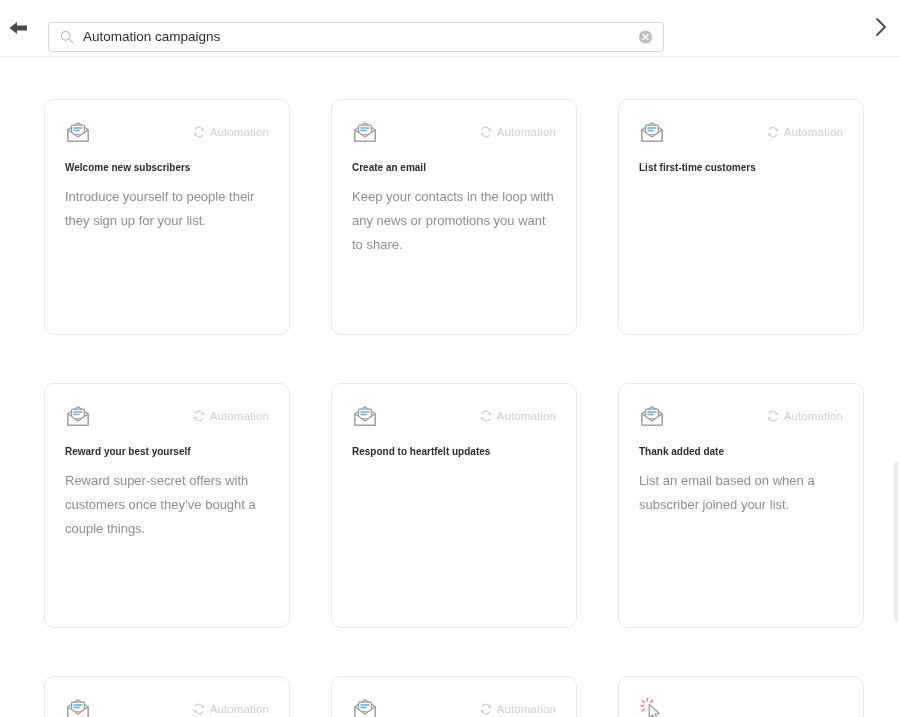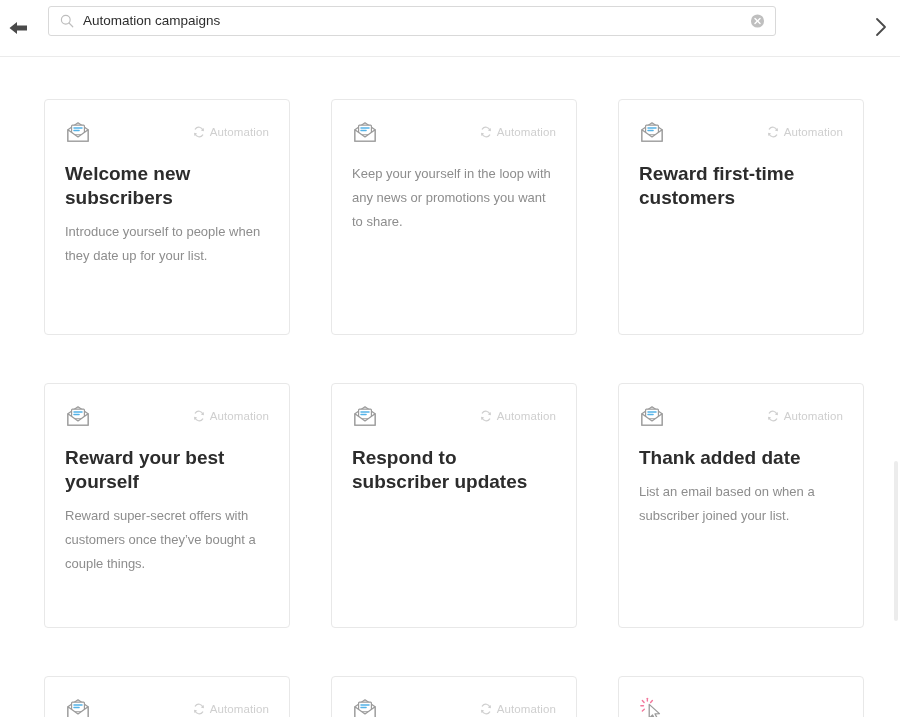--- a/index.html
+++ b/index.html
@@ -30,22 +30,22 @@
     margin-left: 0px;
     display: flex; align-items: center; justify-content: center;
     cursor: pointer;
     flex: 0 0 auto;
   }
   .back-btn svg { display: block; }
 
   .search-wrap {
     position: absolute;
     left: 48px;
-    top: 6px;
-    width: 728px;
+    top: 22px;
+    width: 616px;
     height: 30px;
   }
   .search-box {
     position: relative;
     width: 100%;
     height: 30px;
     border: 1px solid #d9d9d9;
     border-radius: 3px;
     background: #ffffff;
     display: flex;
@@ -99,21 +99,21 @@
     top: 43px;
     width: 822px;
     display: grid;
     grid-template-columns: repeat(3, 246px);
     column-gap: 41px;
     row-gap: 48px;
   }
   .card {
     background: #ffffff;
     border: 1px solid #e8e8e8;
-    border-radius: 4px;
+    border-radius: 10px;
     padding: 18px 20px 20px 20px;
     cursor: pointer;
   }
   .card.r1 { height: 236px; }
   .card.r2 { height: 245px; }
   .card.r3 { height: 120px; }
 
   .card-top {
     display: flex;
     align-items: center;
@@ -127,21 +127,21 @@
     align-items: center;
     gap: 5px;
     color: #cfcfcf;
     font-size: 11.5px;
     letter-spacing: .1px;
     white-space: nowrap;
   }
   .badge svg { display: block; }
 
   .card-title {
-    font-size: 19px;
+    font-size: 10px;
     font-weight: bold;
     color: #2c2c2c;
     line-height: 1.25;
     margin: 0 0 10px 0;
   }
   .card-desc {
     font-size: 13px;
     color: #8d8d8d;
     line-height: 1.85;
     margin: 0;
@@ -217,63 +217,64 @@
   <svg width="12" height="12" viewBox="0 0 14 14">
     <path d="M11.6 5.2 A5 5 0 0 0 2.6 3.6" fill="none" stroke="#cfcfcf" stroke-width="1.4" stroke-linecap="round"></path>
     <path d="M2.4 8.8 A5 5 0 0 0 11.4 10.4" fill="none" stroke="#cfcfcf" stroke-width="1.4" stroke-linecap="round"></path>
     <polygon points="12.6,2.4 12.6,6 9.2,5.2" fill="#cfcfcf"></polygon>
     <polygon points="1.4,11.6 1.4,8 4.8,8.8" fill="#cfcfcf"></polygon>
   </svg>
 <span>Automation</span>
           </div>
         </div>
         <h3 class="card-title">Welcome new subscribers</h3>
-        <p class="card-desc">Introduce yourself to people when they date up for your list.</p>
+        <p class="card-desc">Introduce yourself to people their they sign up for your list.</p>
       </div>
       <div class="card r1">
         <div class="card-top">
   <svg class="envelope-icon" viewBox="0 0 28 24">
     <path d="M3 9.6 L14 2 L25 9.6 L25 22 L3 22 Z" fill="#ffffff" stroke="#9b9b9b" stroke-width="1.4" stroke-linejoin="round"></path>
     <rect x="7" y="4.5" width="14" height="10.5" rx="1" fill="#ffffff" stroke="#9b9b9b" stroke-width="1.3"></rect>
     <line x1="9.6" y1="7.6" x2="18.4" y2="7.6" stroke="#54b3e8" stroke-width="1.5" stroke-linecap="round"></line>
     <line x1="9.6" y1="10.4" x2="15.2" y2="10.4" stroke="#54b3e8" stroke-width="1.5" stroke-linecap="round"></line>
     <path d="M3 9.6 L14 17.4 L25 9.6 L25 22 L3 22 Z" fill="#ffffff" stroke="#9b9b9b" stroke-width="1.4" stroke-linejoin="round"></path>
   </svg>
 <div class="badge">
   <svg width="12" height="12" viewBox="0 0 14 14">
     <path d="M11.6 5.2 A5 5 0 0 0 2.6 3.6" fill="none" stroke="#cfcfcf" stroke-width="1.4" stroke-linecap="round"></path>
     <path d="M2.4 8.8 A5 5 0 0 0 11.4 10.4" fill="none" stroke="#cfcfcf" stroke-width="1.4" stroke-linecap="round"></path>
     <polygon points="12.6,2.4 12.6,6 9.2,5.2" fill="#cfcfcf"></polygon>
     <polygon points="1.4,11.6 1.4,8 4.8,8.8" fill="#cfcfcf"></polygon>
   </svg>
 <span>Automation</span>
           </div>
         </div>
-        <p class="card-desc">Keep your yourself in the loop with any news or promotions you want to share.</p>
+        <h3 class="card-title">Create an email</h3>
+        <p class="card-desc">Keep your contacts in the loop with any news or promotions you want to share.</p>
       </div>
       <div class="card r1">
         <div class="card-top">
   <svg class="envelope-icon" viewBox="0 0 28 24">
     <path d="M3 9.6 L14 2 L25 9.6 L25 22 L3 22 Z" fill="#ffffff" stroke="#9b9b9b" stroke-width="1.4" stroke-linejoin="round"></path>
     <rect x="7" y="4.5" width="14" height="10.5" rx="1" fill="#ffffff" stroke="#9b9b9b" stroke-width="1.3"></rect>
     <line x1="9.6" y1="7.6" x2="18.4" y2="7.6" stroke="#54b3e8" stroke-width="1.5" stroke-linecap="round"></line>
     <line x1="9.6" y1="10.4" x2="15.2" y2="10.4" stroke="#54b3e8" stroke-width="1.5" stroke-linecap="round"></line>
     <path d="M3 9.6 L14 17.4 L25 9.6 L25 22 L3 22 Z" fill="#ffffff" stroke="#9b9b9b" stroke-width="1.4" stroke-linejoin="round"></path>
   </svg>
 <div class="badge">
   <svg width="12" height="12" viewBox="0 0 14 14">
     <path d="M11.6 5.2 A5 5 0 0 0 2.6 3.6" fill="none" stroke="#cfcfcf" stroke-width="1.4" stroke-linecap="round"></path>
     <path d="M2.4 8.8 A5 5 0 0 0 11.4 10.4" fill="none" stroke="#cfcfcf" stroke-width="1.4" stroke-linecap="round"></path>
     <polygon points="12.6,2.4 12.6,6 9.2,5.2" fill="#cfcfcf"></polygon>
     <polygon points="1.4,11.6 1.4,8 4.8,8.8" fill="#cfcfcf"></polygon>
   </svg>
 <span>Automation</span>
           </div>
         </div>
-        <h3 class="card-title">Reward first-time customers</h3>
+        <h3 class="card-title">List first-time customers</h3>
       </div>
       <div class="card r2">
         <div class="card-top">
   <svg class="envelope-icon" viewBox="0 0 28 24">
     <path d="M3 9.6 L14 2 L25 9.6 L25 22 L3 22 Z" fill="#ffffff" stroke="#9b9b9b" stroke-width="1.4" stroke-linejoin="round"></path>
     <rect x="7" y="4.5" width="14" height="10.5" rx="1" fill="#ffffff" stroke="#9b9b9b" stroke-width="1.3"></rect>
     <line x1="9.6" y1="7.6" x2="18.4" y2="7.6" stroke="#54b3e8" stroke-width="1.5" stroke-linecap="round"></line>
     <line x1="9.6" y1="10.4" x2="15.2" y2="10.4" stroke="#54b3e8" stroke-width="1.5" stroke-linecap="round"></line>
     <path d="M3 9.6 L14 17.4 L25 9.6 L25 22 L3 22 Z" fill="#ffffff" stroke="#9b9b9b" stroke-width="1.4" stroke-linejoin="round"></path>
   </svg>
@@ -302,21 +303,21 @@
 <div class="badge">
   <svg width="12" height="12" viewBox="0 0 14 14">
     <path d="M11.6 5.2 A5 5 0 0 0 2.6 3.6" fill="none" stroke="#cfcfcf" stroke-width="1.4" stroke-linecap="round"></path>
     <path d="M2.4 8.8 A5 5 0 0 0 11.4 10.4" fill="none" stroke="#cfcfcf" stroke-width="1.4" stroke-linecap="round"></path>
     <polygon points="12.6,2.4 12.6,6 9.2,5.2" fill="#cfcfcf"></polygon>
     <polygon points="1.4,11.6 1.4,8 4.8,8.8" fill="#cfcfcf"></polygon>
   </svg>
 <span>Automation</span>
           </div>
         </div>
-        <h3 class="card-title">Respond to subscriber updates</h3>
+        <h3 class="card-title">Respond to heartfelt updates</h3>
       </div>
       <div class="card r2">
         <div class="card-top">
   <svg class="envelope-icon" viewBox="0 0 28 24">
     <path d="M3 9.6 L14 2 L25 9.6 L25 22 L3 22 Z" fill="#ffffff" stroke="#9b9b9b" stroke-width="1.4" stroke-linejoin="round"></path>
     <rect x="7" y="4.5" width="14" height="10.5" rx="1" fill="#ffffff" stroke="#9b9b9b" stroke-width="1.3"></rect>
     <line x1="9.6" y1="7.6" x2="18.4" y2="7.6" stroke="#54b3e8" stroke-width="1.5" stroke-linecap="round"></line>
     <line x1="9.6" y1="10.4" x2="15.2" y2="10.4" stroke="#54b3e8" stroke-width="1.5" stroke-linecap="round"></line>
     <path d="M3 9.6 L14 17.4 L25 9.6 L25 22 L3 22 Z" fill="#ffffff" stroke="#9b9b9b" stroke-width="1.4" stroke-linejoin="round"></path>
   </svg>

